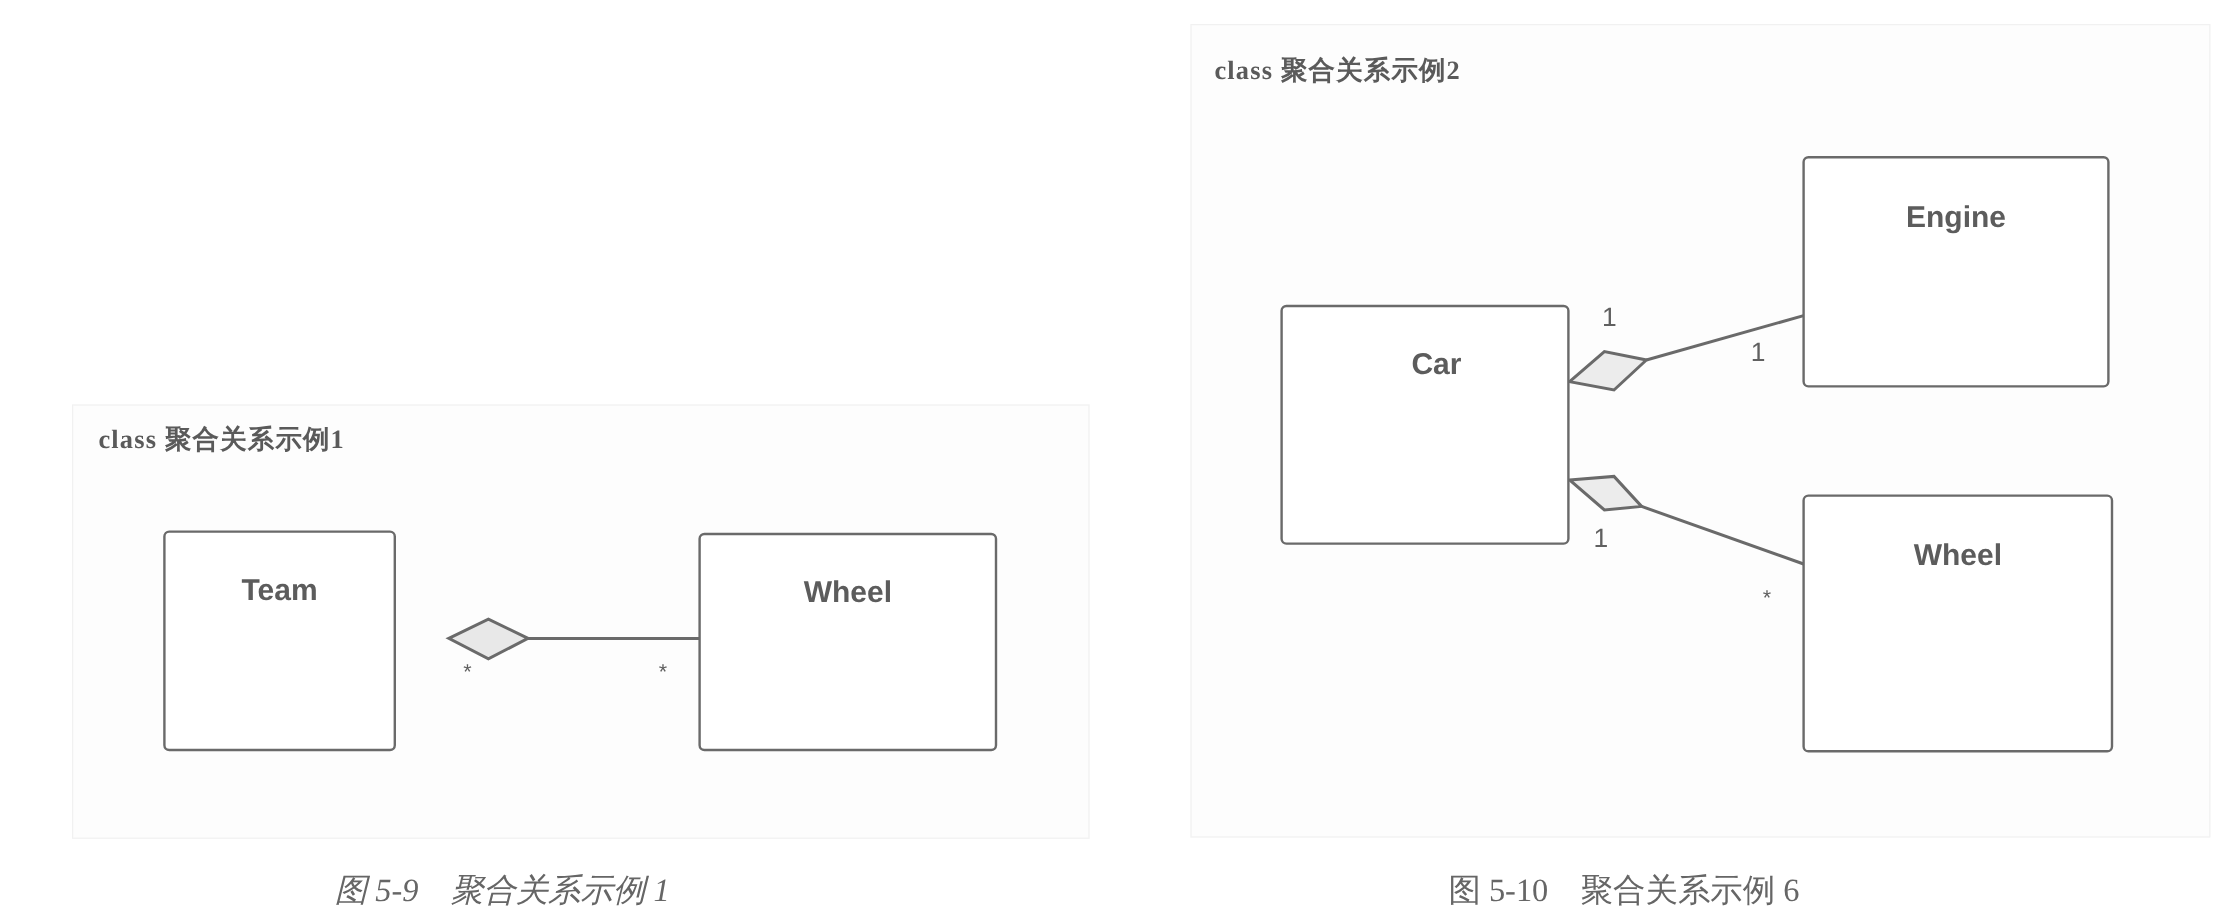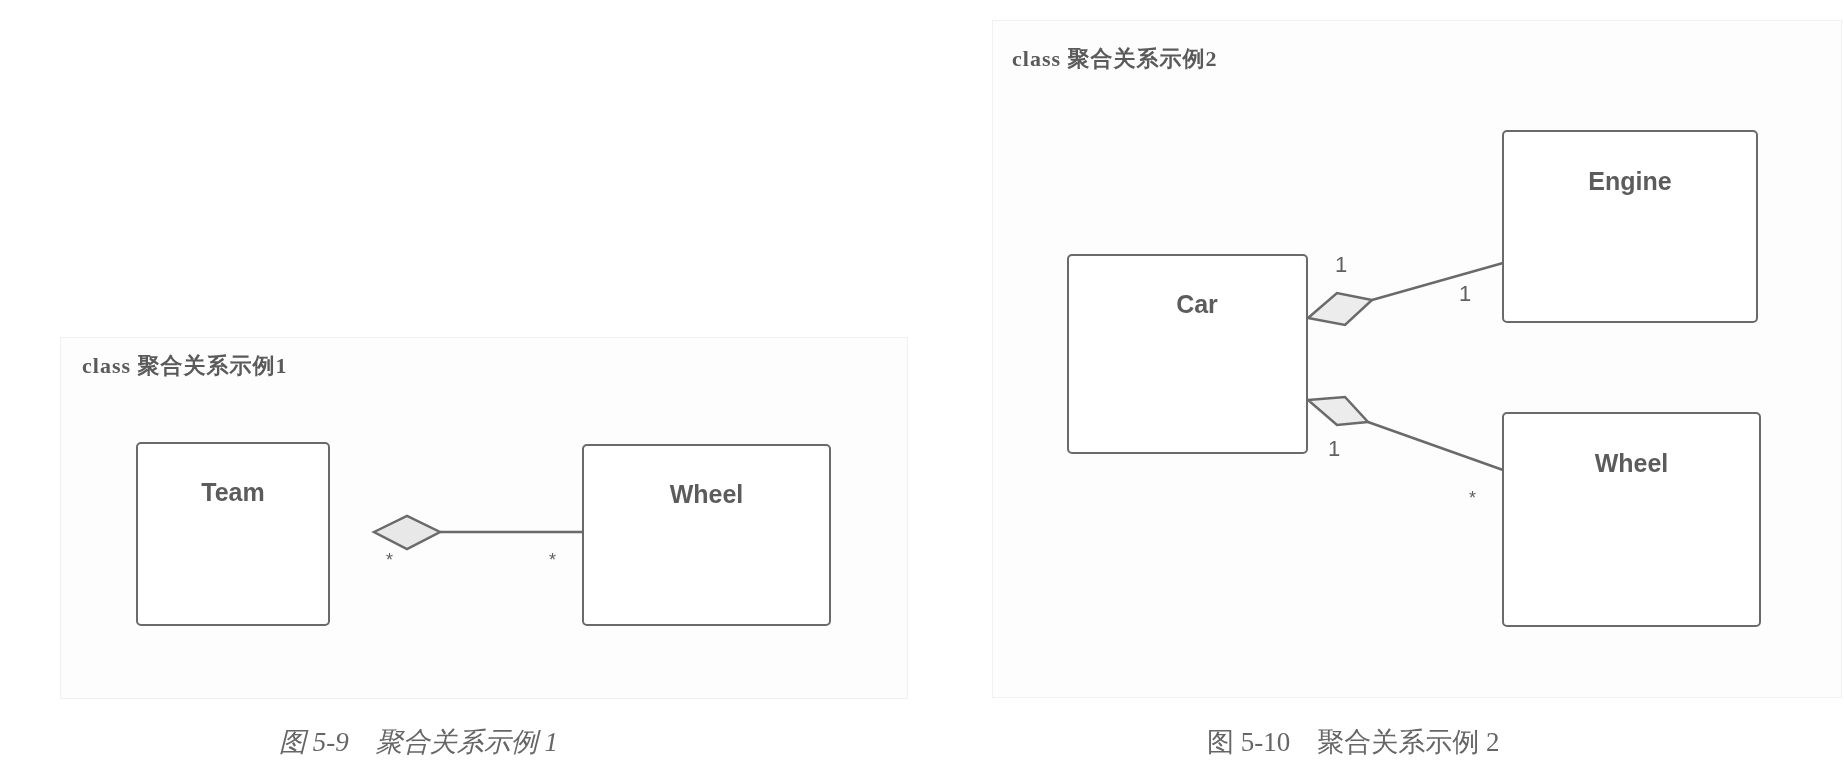--- a/index.html
+++ b/index.html
@@ -119,13 +119,13 @@
 <div class="class-box" style="left:1502px; top:412px; width:259px; height:215px;">
   <div class="class-name" style="top:35px;">Wheel</div>
 </div>
 
 <div class="mult" style="left:1335px; top:254px;">1</div>
 <div class="mult" style="left:1459px; top:283px;">1</div>
 <div class="mult" style="left:1328px; top:438px;">1</div>
 <div class="mult star" style="left:1469px; top:489px;">*</div>
 
 <div class="caption" style="left:279px; top:724px;font-style:italic;">图 5-9　聚合关系示例 1</div>
-<div class="caption" style="left:1207px; top:724px;">图 5-10　聚合关系示例 2</div>
+<div class="caption" style="left:1207px; top:724px;">图 5-10　聚合关系示例 6</div>
 
 </body></html>

